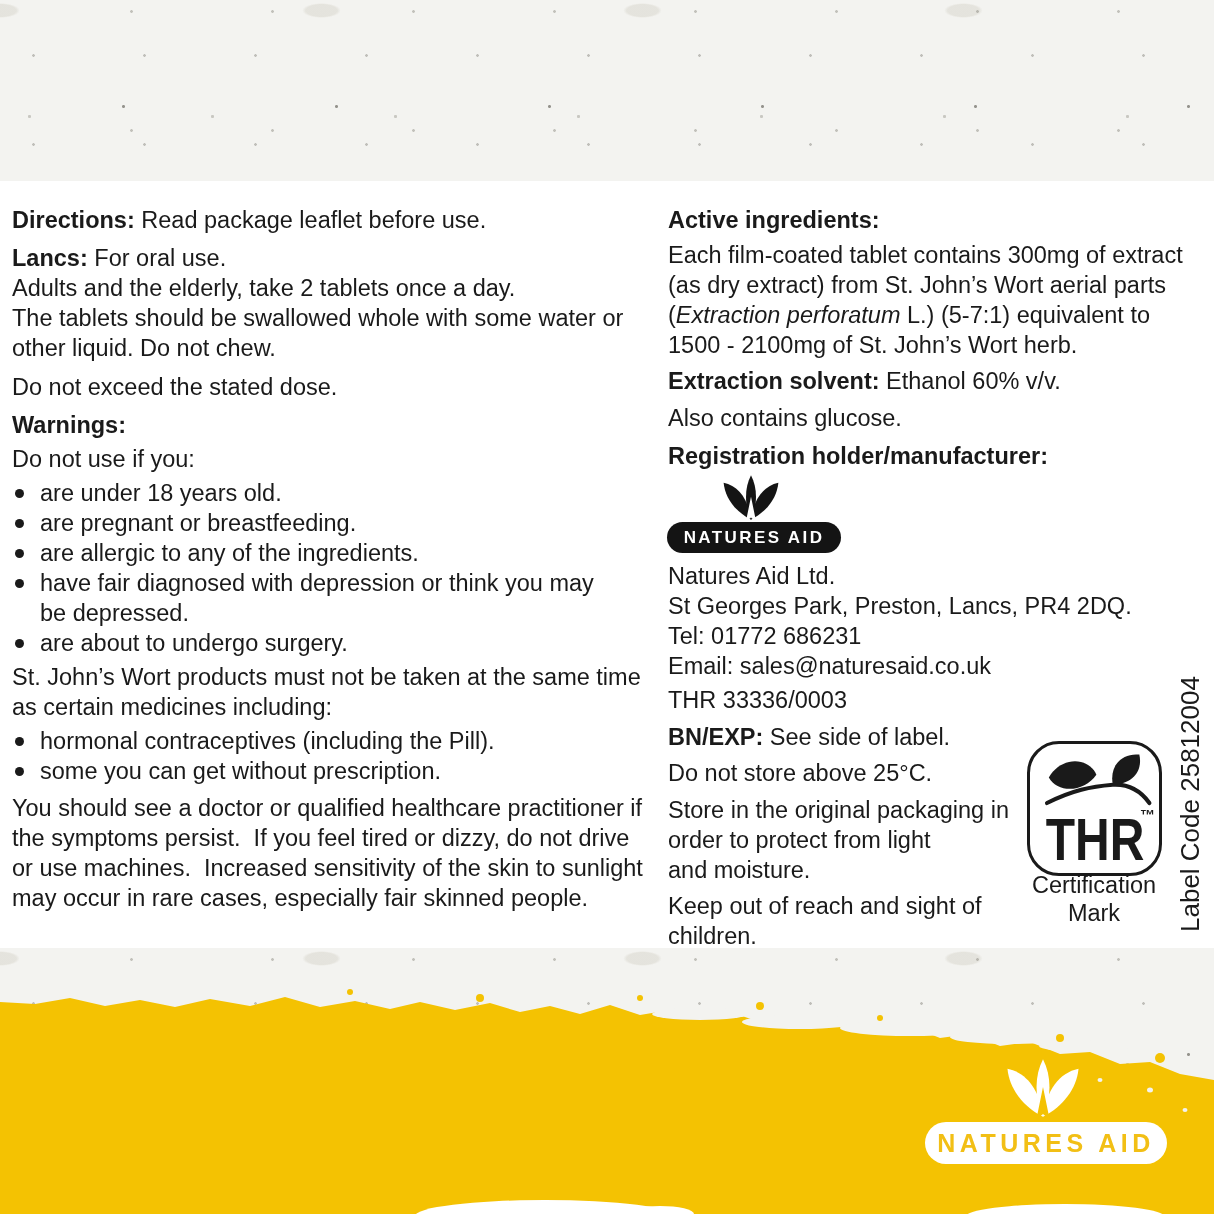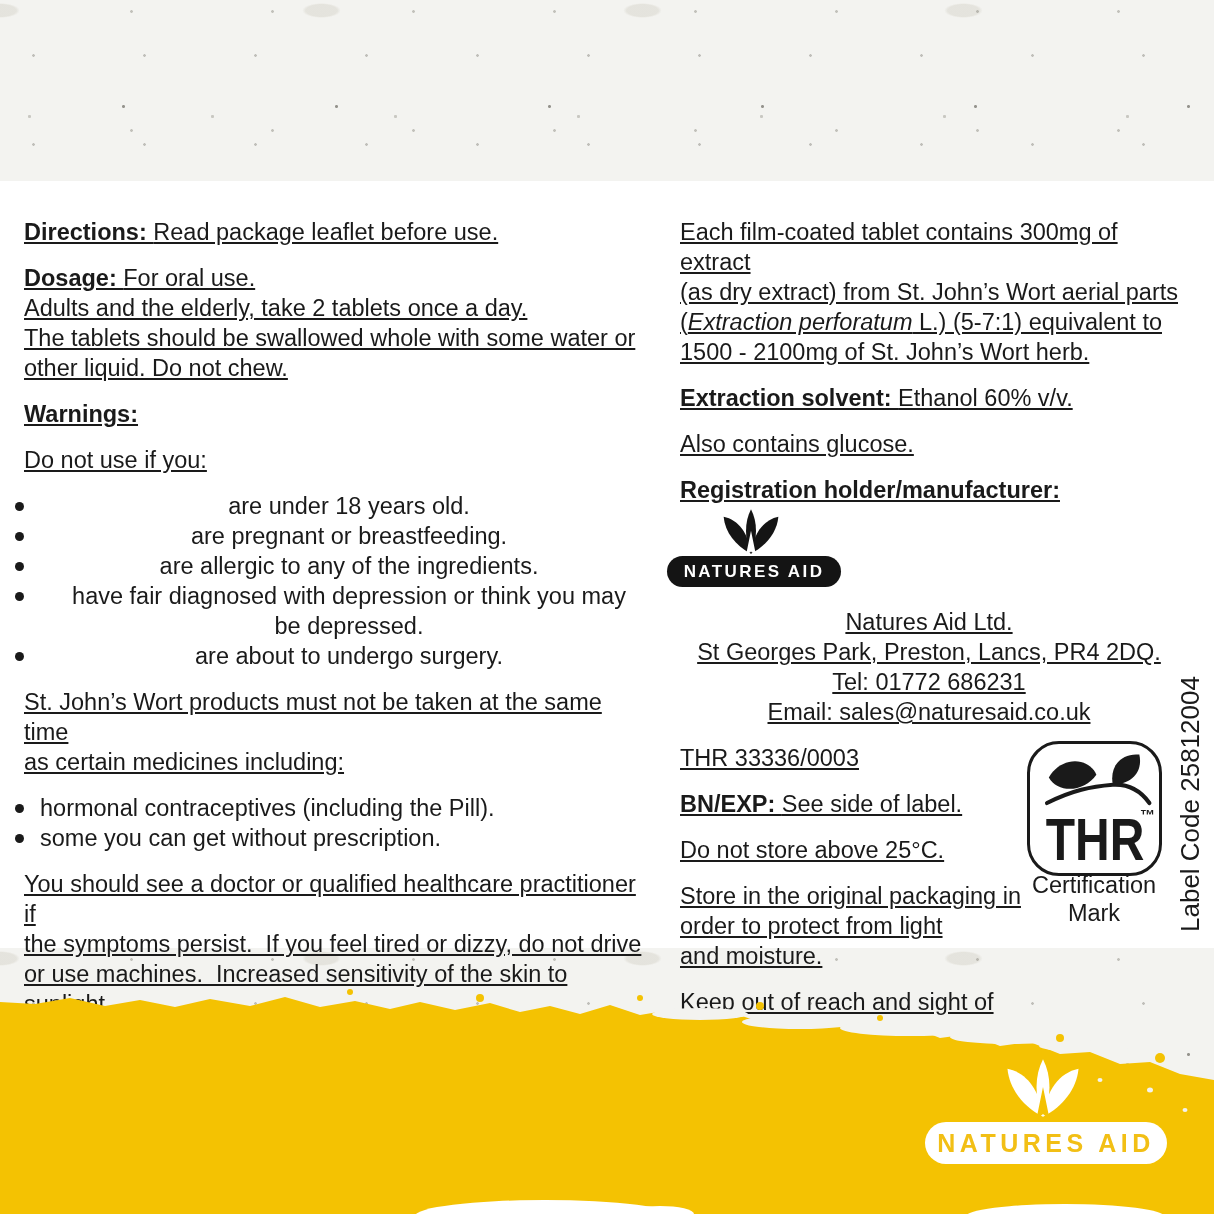--- a/index.html
+++ b/index.html
@@ -17,26 +17,26 @@
       radial-gradient(circle, rgba(95,92,84,.35) 0 1px, transparent 1.6px);
     background-size:213px 167px,141px 119px,183px 151px,263px 199px,321px 241px,111px 89px;
     background-position:17px 23px,61px 71px,121px 41px,43px 91px,161px 131px,89px 11px;}
   .paper-top{top:0;height:181px;}
   .paper-bottom{top:948px;height:150px;}
 
   
   .col{position:absolute;top:201px;font-size:23.5px;line-height:30px;}
   .col-left{left:8px;width:650px;}
   .col-right{left:664px;width:530px;}
-  .col p{margin:16px;white-space:pre-line;text-decoration:underline;}
+  .col p{margin:4px;white-space:pre-line;}
   .col b{font-weight:700;}
   .hdr{font-weight:700;}
   .mb8{margin-bottom:8px !important;} .mb9{margin-bottom:9px !important;}
   .mb7{margin-bottom:7px !important;} .mb6{margin-bottom:6px !important;}
-  .mb5{margin-bottom:5px !important;} .mb4{margin-bottom:4px !important;text-align:center;}
+  .mb5{margin-bottom:5px !important;} .mb4{margin-bottom:4px !important;}
   .mb2{margin-bottom:2px !important;}
   ul.blist{list-style:none;margin:0;padding:0;}
   ul.blist li{display:flex;line-height:30px;}
   .dot{flex:0 0 9px;width:9px;height:9px;border-radius:50%;background:#1a1a1a;margin:11px 16px 0 7px;}
   .btext{flex:1;white-space:pre-line;}
   .it{font-style:italic;}
 
   
   .na-logo{position:relative;height:84px;margin:2px 0 4px;}
   .na-mark-top{position:absolute;left:50px;top:0;}
@@ -68,24 +68,25 @@
 </head>
 <body>
 
 <div class="label">
 
   <div class="paper paper-top"></div>
   <div class="paper paper-bottom"></div>
 
   <div class="col col-left">
     <p class="mb8"><b>Directions: </b><span>Read package leaflet before use.</span></p>
-    <p class="mb9"><b>Dosage: </b><span>For oral use.
+    <p class="mb9"><b>Lancs: </b><span>For oral use.
 Adults and the elderly, take 2 tablets once a day.
 The tablets should be swallowed whole with some water or
 other liquid. Do not chew.</span></p>
+    <p class="mb8">Do not exceed the stated dose.</p>
     <p class="hdr">Warnings:</p>
     <p>Do not use if you:</p>
     <ul class="blist mb4">
       <li>
           <span class="dot"></span>
           <span class="btext">are under 18 years old.</span>
         </li>
       <li>
           <span class="dot"></span>
           <span class="btext">are pregnant or breastfeeding.</span>
@@ -116,20 +117,21 @@
           <span class="btext">some you can get without prescription.</span>
         </li>
     </ul>
     <p>You should see a doctor or qualified healthcare practitioner if
 the symptoms persist.&nbsp; If you feel tired or dizzy, do not drive
 or use machines.&nbsp; Increased sensitivity of the skin to sunlight
 may occur in rare cases, especially fair skinned people.</p>
   </div>
 
   <div class="col col-right">
+    <p class="hdr mb5">Active ingredients:</p>
     <p class="mb6"><span>Each film-coated tablet contains 300mg of extract
 (as dry extract) from St. John’s Wort aerial parts
 (</span><span class="it">Extraction perforatum</span><span> L.) (5-7:1) equivalent to
 1500 - 2100mg of St. John’s Wort herb.</span></p>
     <p class="mb7"><b>Extraction solvent: </b><span>Ethanol 60% v/v.</span></p>
     <p class="mb8">Also contains glucose.</p>
     <p class="hdr mb2">Registration holder/manufacturer:</p>
 
     <div class="na-logo">
       <svg class="na-mark-top" width="74" height="49" viewBox="0 0 100 66">

